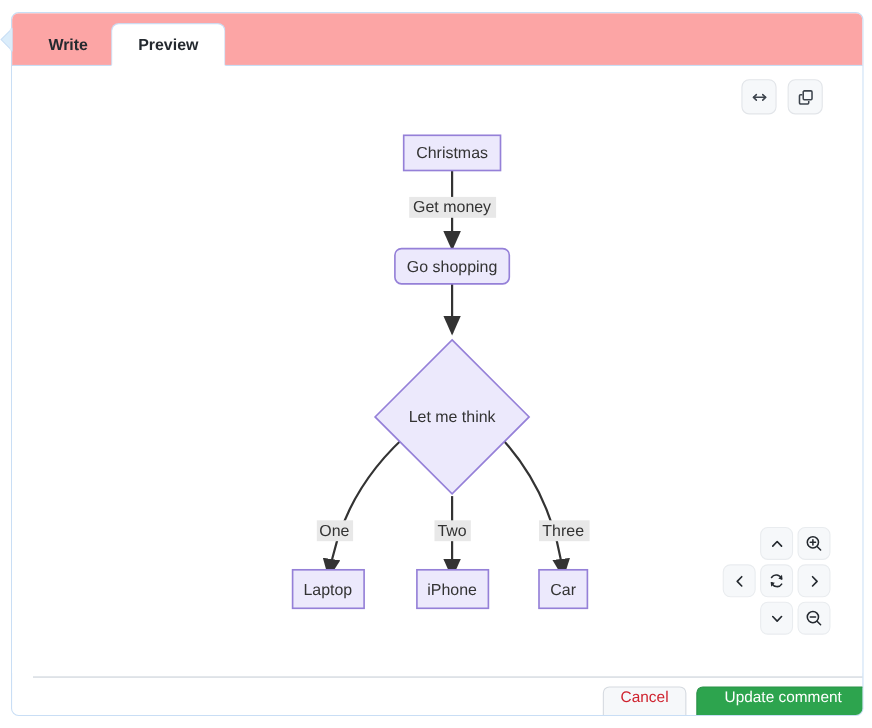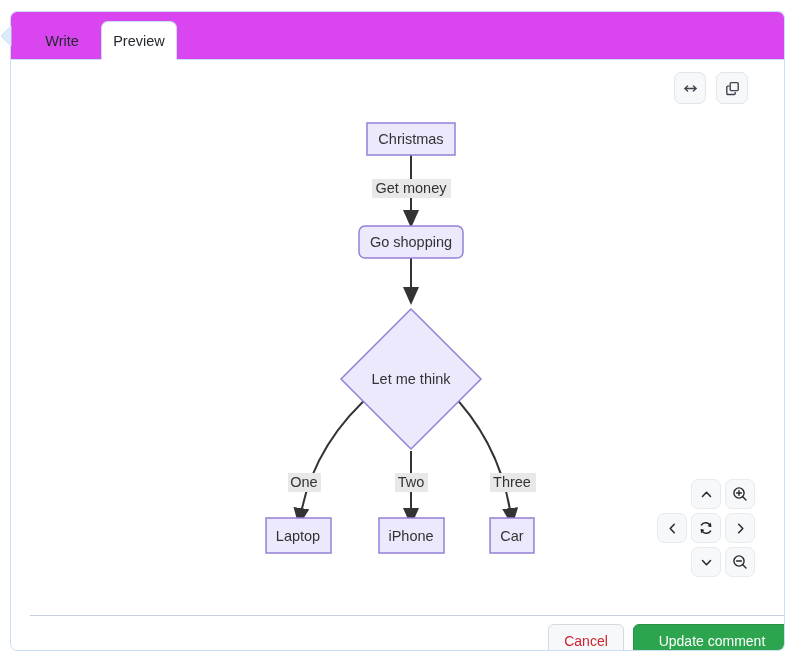--- a/index.html
+++ b/index.html
@@ -23,40 +23,41 @@
     box-sizing: border-box;
     border: 1px solid #c9def5;
     border-radius: 7px;
     background: #ffffff;
     overflow: hidden;
   }
   .tabbar {
     position: absolute;
     left: 0; top: 0;
     width: 100%; height: 48px;
-    background: #d946ef;
+    background: #fca5a5;
     box-sizing: border-box;
     border-bottom: 1px solid #c9def5;
+    font-weight: bold;
   }
   .tab {
     position: absolute;
     top: 9px;
     height: 39px;
     box-sizing: border-box;
     display: flex;
     align-items: center;
     justify-content: center;
     font-size: 14.5px;
     color: #24292f;
     cursor: pointer;
     user-select: none;
   }
   .tab.write  { left: 14px;  width: 74px; }
   .tab.preview {
-    left: 90px; width: 76px;
+    left: 90px; width: 104px;
     background: #ffffff;
     border: 1px solid #c9def5;
     border-bottom: 1px solid #ffffff;
     border-radius: 7px 7px 0 0;
     z-index: 3;
   }
   
   .bubble-tail {
     position: absolute;
     left: 0px; top: 25px;
@@ -118,21 +119,21 @@
     background: #c8cfd8;
   }
   .footer {
     position: absolute;
     left: 0; right: 0; top: 604px;
     height: 35px;
   }
   .btn {
     position: absolute;
     box-sizing: border-box;
-    display: flex; align-items: center; justify-content: center;
+    display: flex; justify-content: center;
     font-size: 14px;
     border-radius: 6px;
     cursor: pointer;
     user-select: none;
   }
   .btn-cancel {
     left: 537px; top: 8px;
     width: 76px; height: 34px;
     background: #f6f8fa;
     border: 1px solid #d5dae0;

